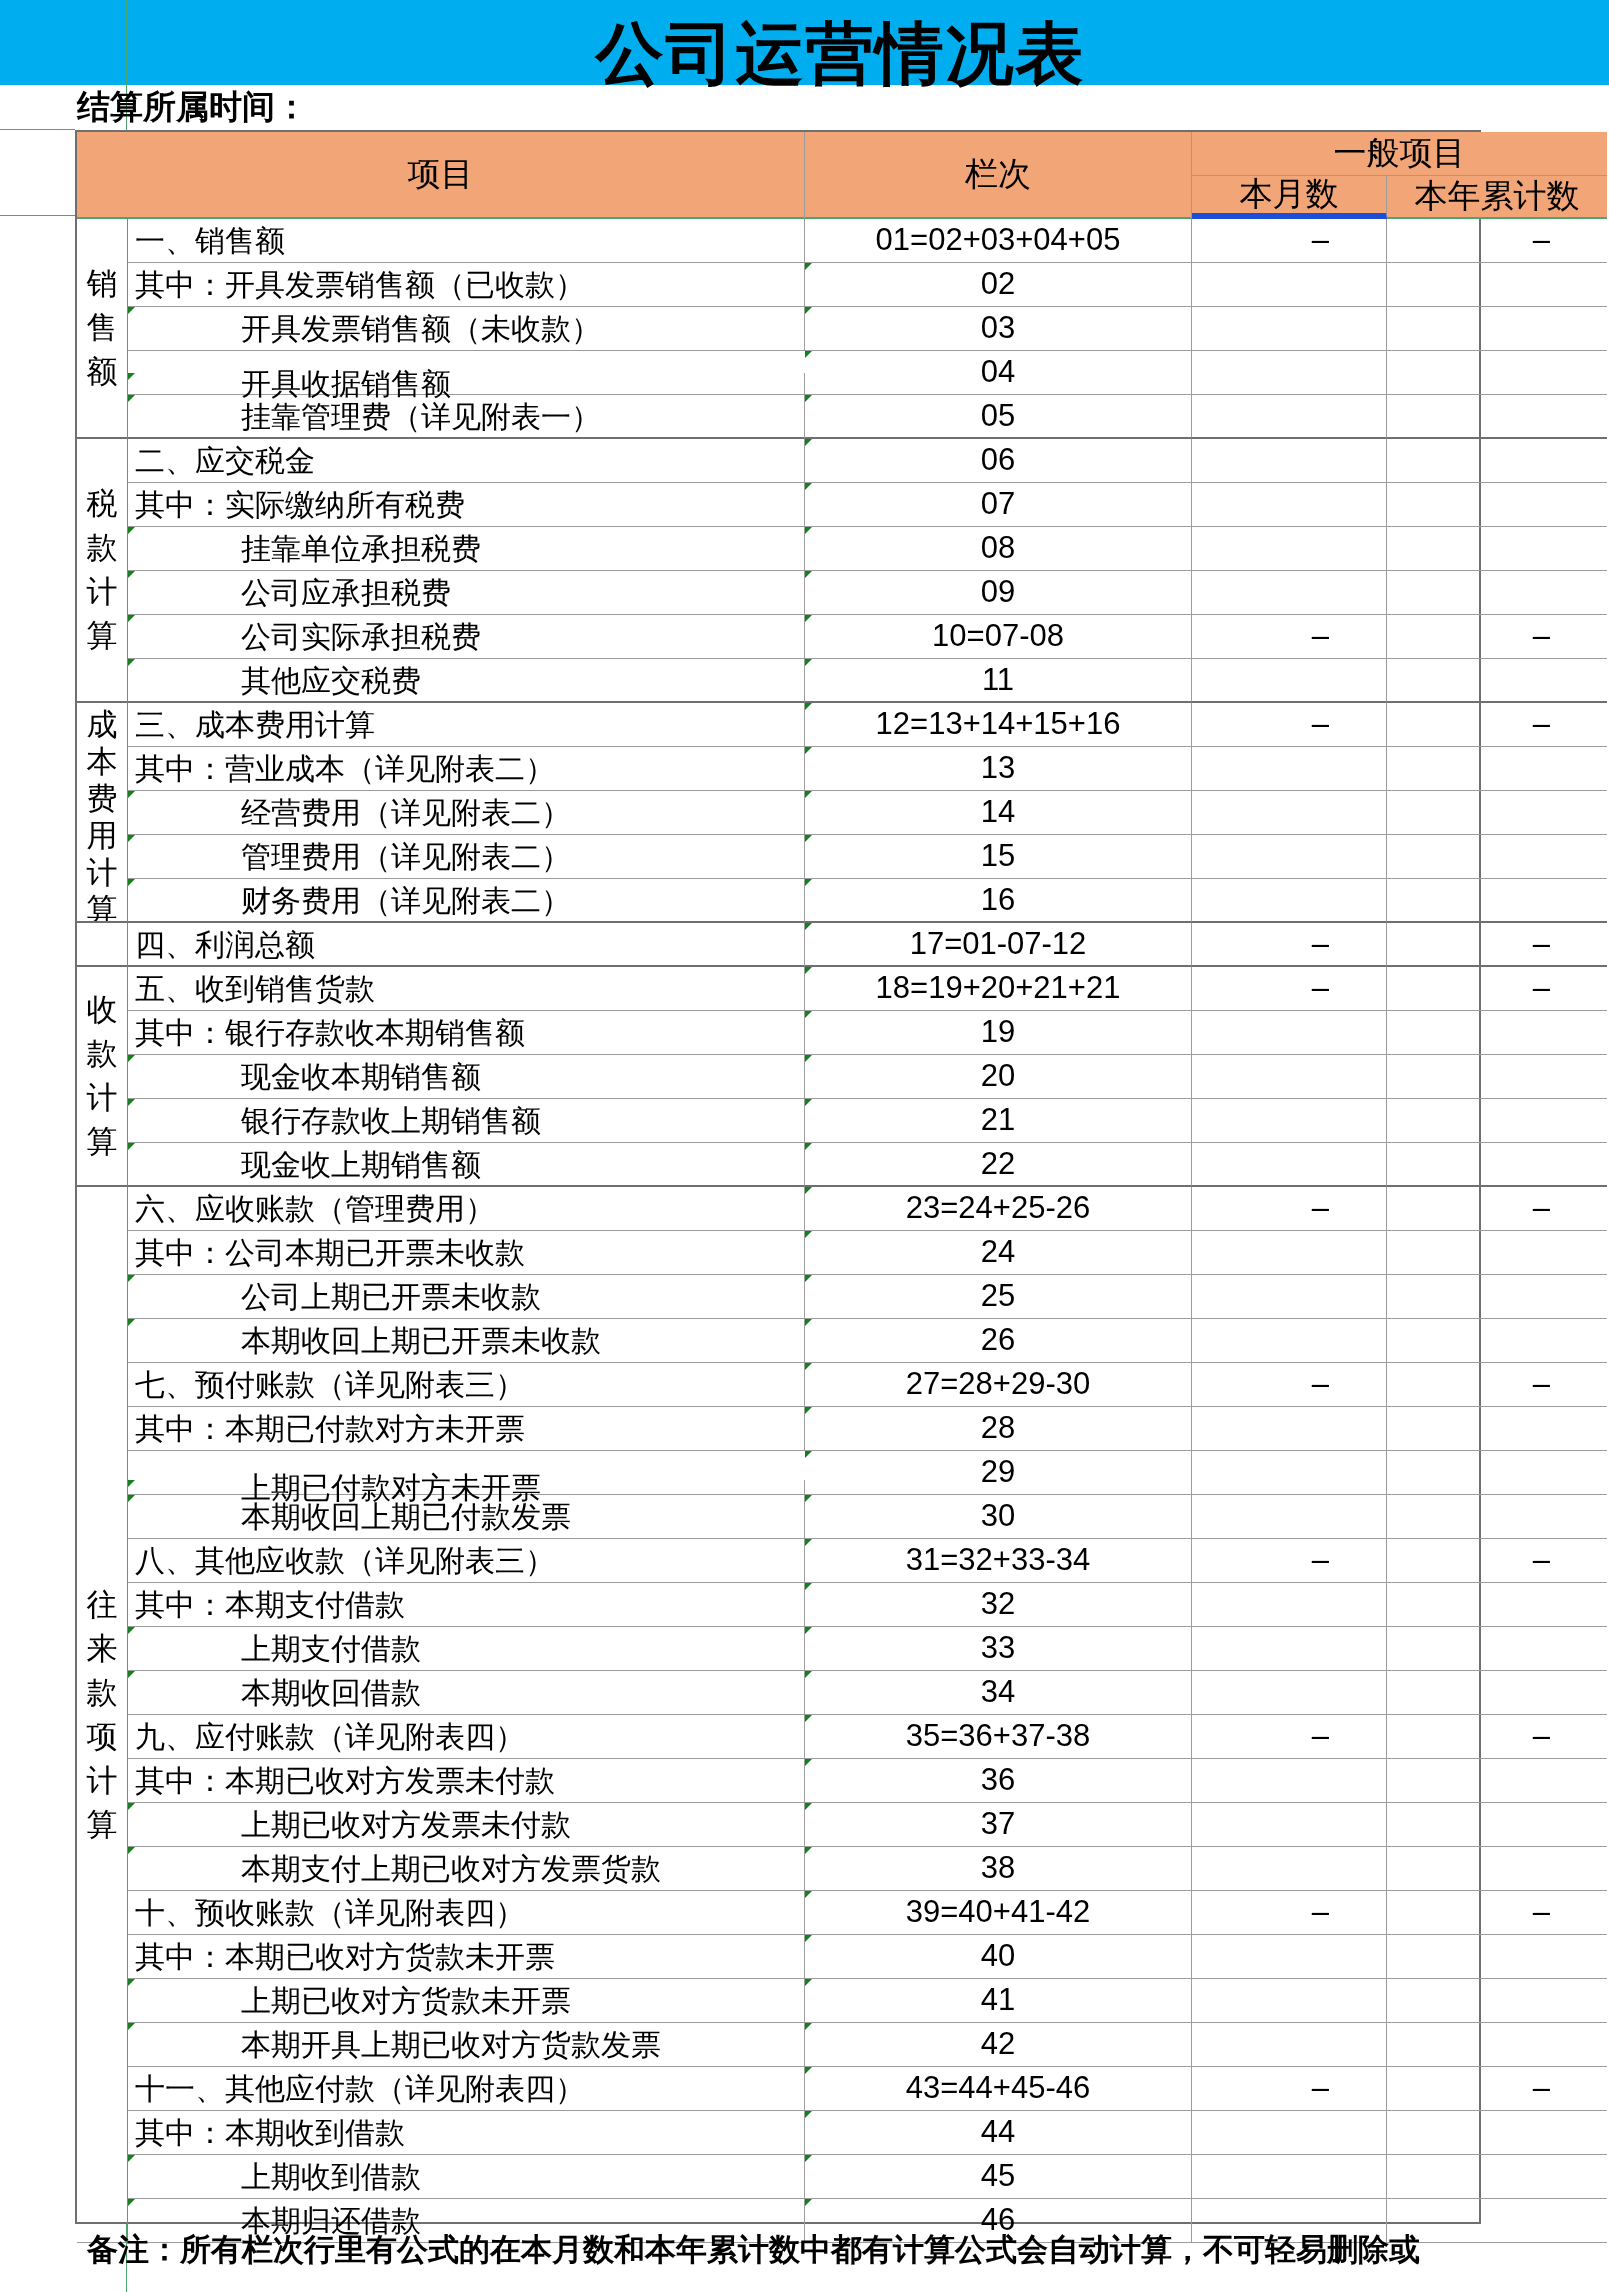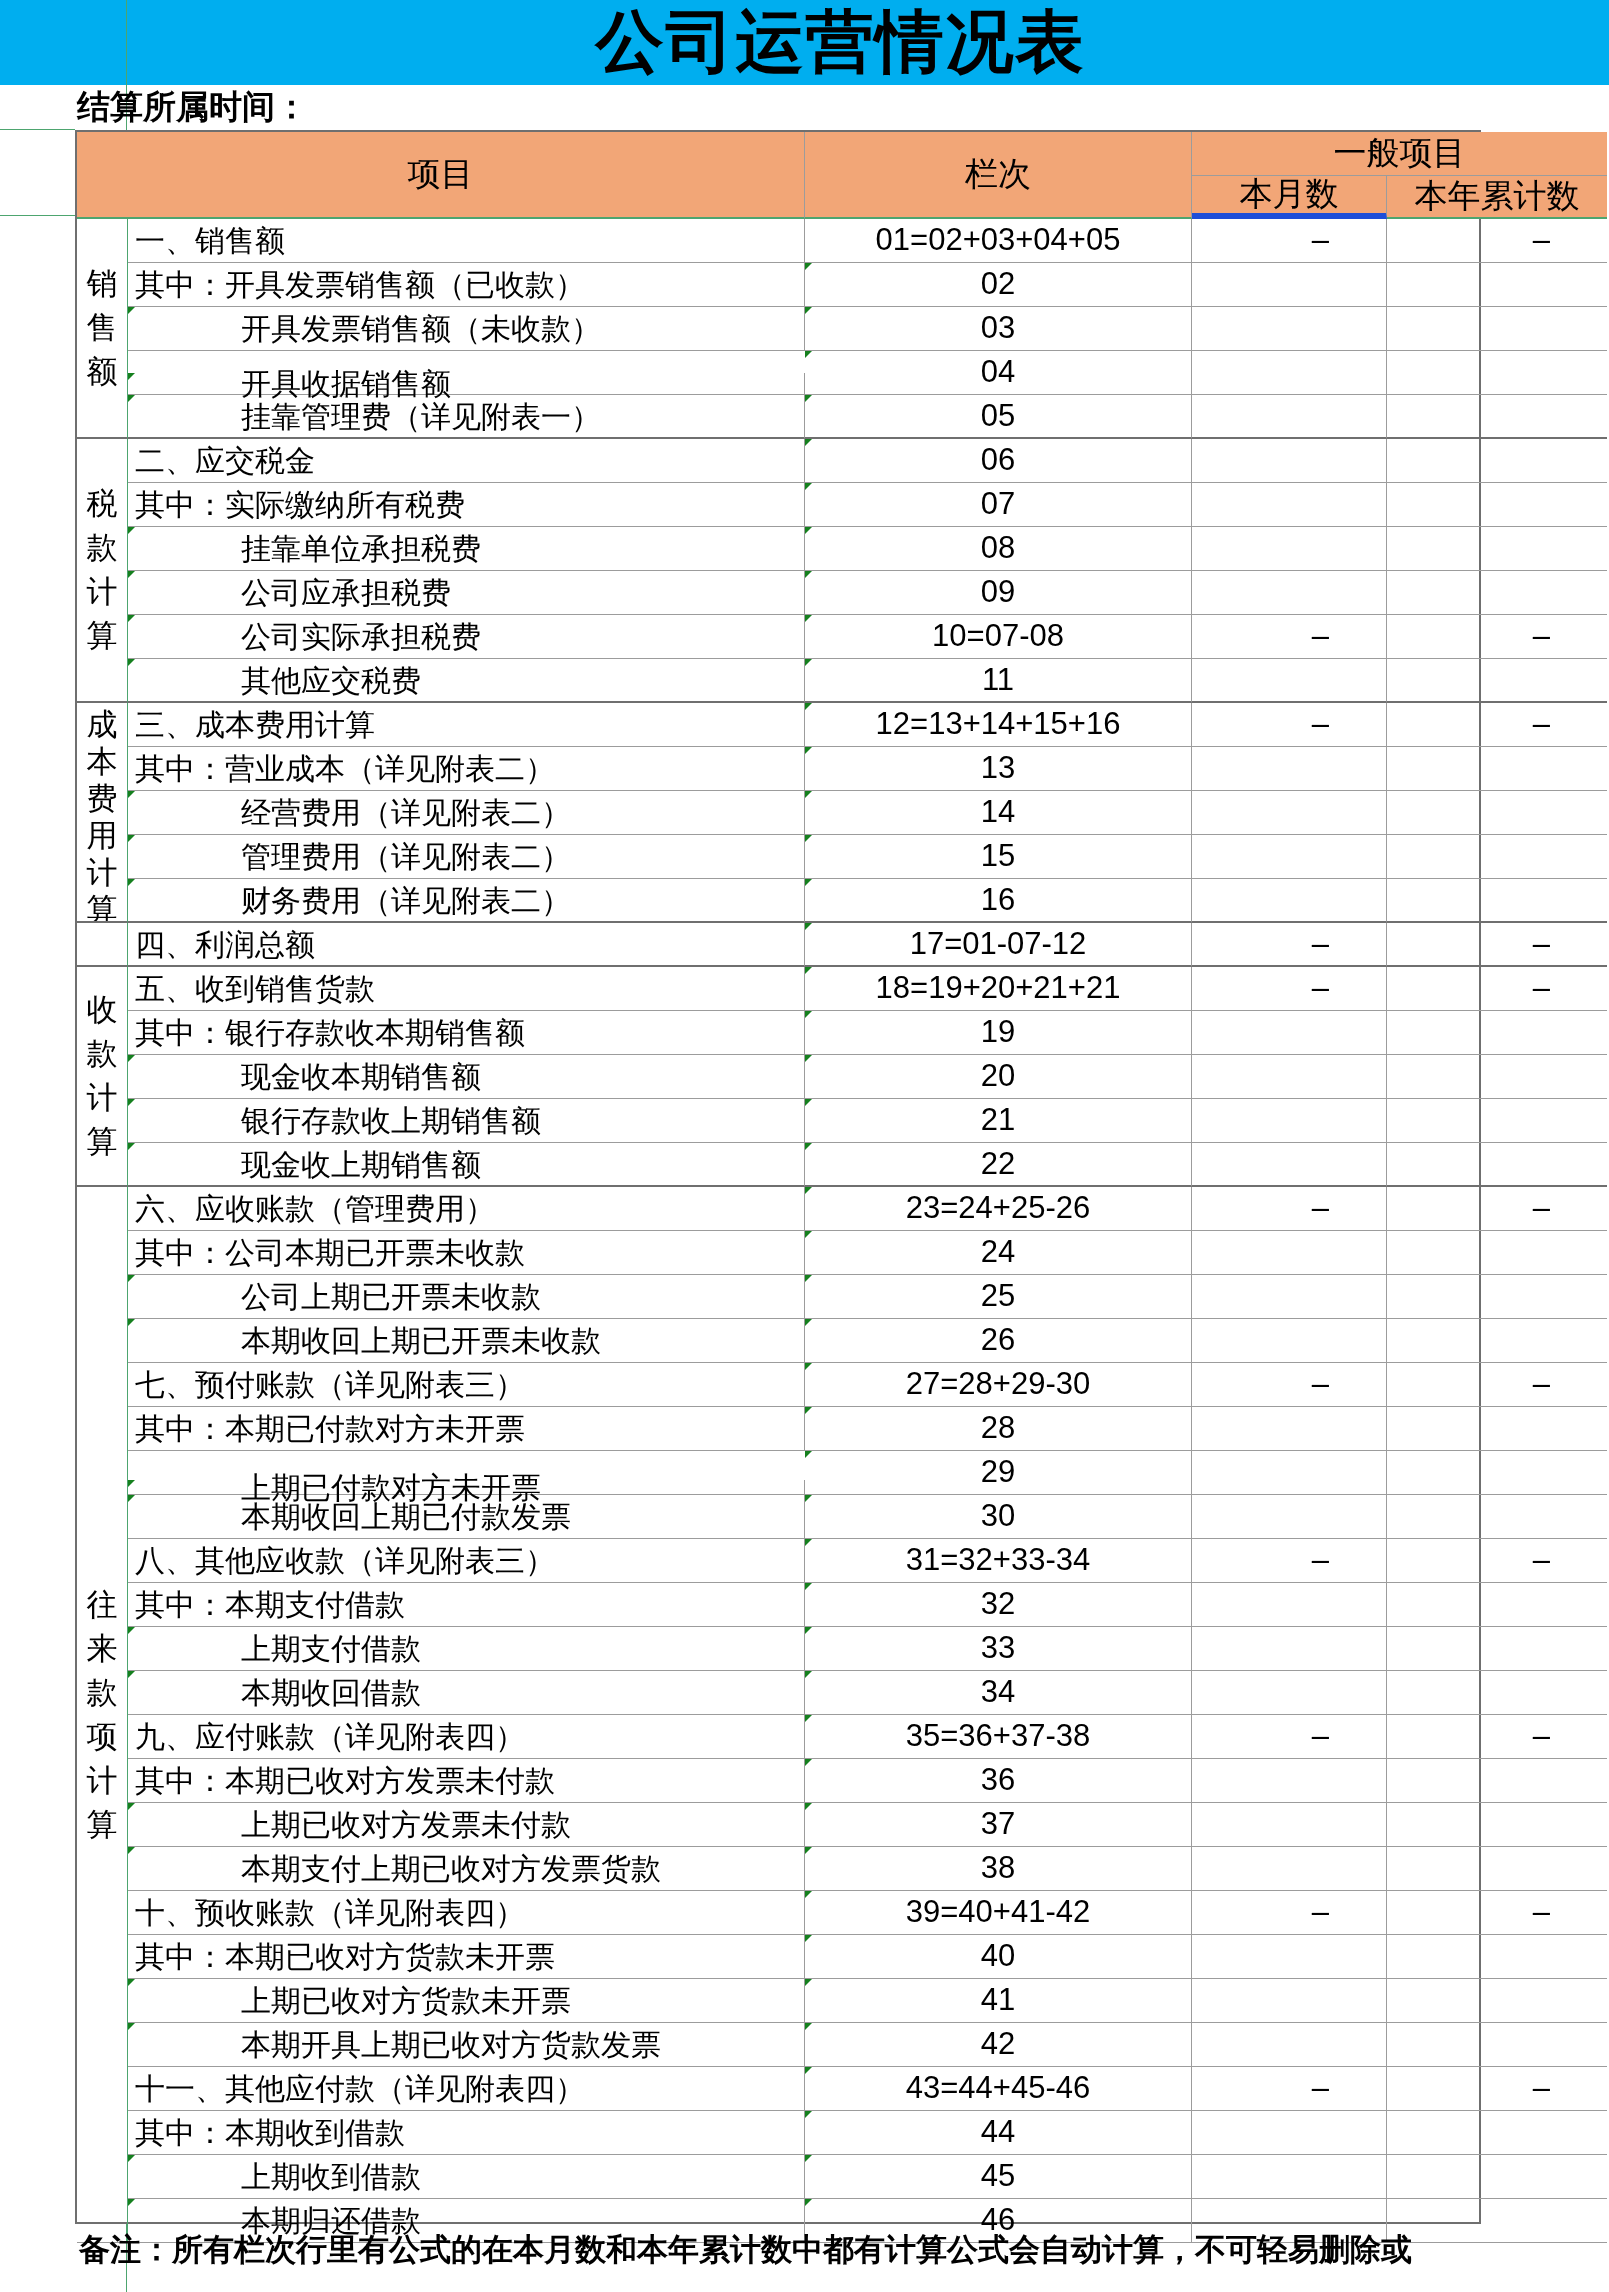--- a/index.html
+++ b/index.html
@@ -7,21 +7,21 @@
     width:1610px; height:2293px; position:relative; overflow:hidden;
     background:#ffffff; color:#000;
     font-family:"Liberation Sans","DejaVu Sans",sans-serif;
   }
   
   .title-bar {
     position:absolute; left:0; top:0; width:1610px; height:85px;
     background:#00AEEF;
   }
   .title-bar .title-text {
-    position:absolute; left:75px; width:1531px; top:0; height:85px;
+    position:absolute; left:75px; width:1531px; top:12px; height:85px;
     display:flex; align-items:center; justify-content:center;
     font-size:68px; font-weight:900; letter-spacing:2px; color:#000;
   }
   
   .period {
     position:absolute; left:77px; top:85px; height:45px;
     display:flex; align-items:center;
     font-size:33px; font-weight:700; z-index:3;
   }
   
@@ -70,21 +70,21 @@
   .item-cell { padding-left:7px; }
   .item-cell.indent { padding-left:113px; }
   .code-cell { justify-content:center; font-size:31px; }
   .num-cell  { justify-content:flex-end; padding-right:57px; font-size:31px; }
   .tri {
     position:absolute; top:0; left:0; width:0; height:0;
     border-top:7px solid #15801E; border-right:7px solid transparent;
   }
   
   .note {
-    position:absolute; left:79px; top:2226px; height:48px;
+    position:absolute; left:87px; top:2226px; height:48px;
     display:flex; align-items:center;
     font-size:31px; font-weight:700; white-space:nowrap; z-index:3;
   }
 </style>
 </head>
 <body>
 
 <div class="title-bar">
   <div class="title-text">公司运营情况表</div>
 </div>

